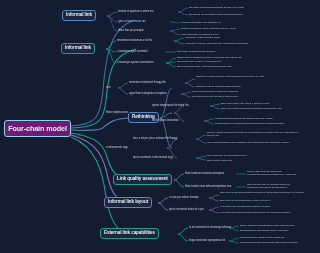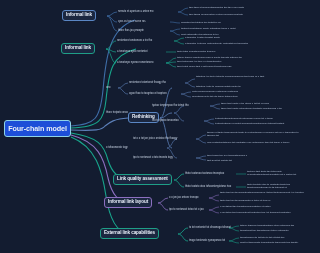--- a/index.html
+++ b/index.html
@@ -23,21 +23,21 @@
     display:flex;align-items:center;justify-content:center;
     text-align:center;
     line-height:1;
     white-space:nowrap;
     letter-spacing:-0.1px;
   }
   .central{
     left:4px;top:120px;width:67px;height:17px;
     border:1.2px solid #8fd3e8;
     font-size:7.2px;
-    background:#1d4ed8;
+    background:#701a75;
     text-align:center;
   }
   .branch{
     font-size:4.6px;
     height:11px;
     border-width:1px;border-style:solid;
     padding:0 3px;
   }
   .b-blue{border-color:#5a86c4;}
   .b-teal{border-color:#1f9e87;}

